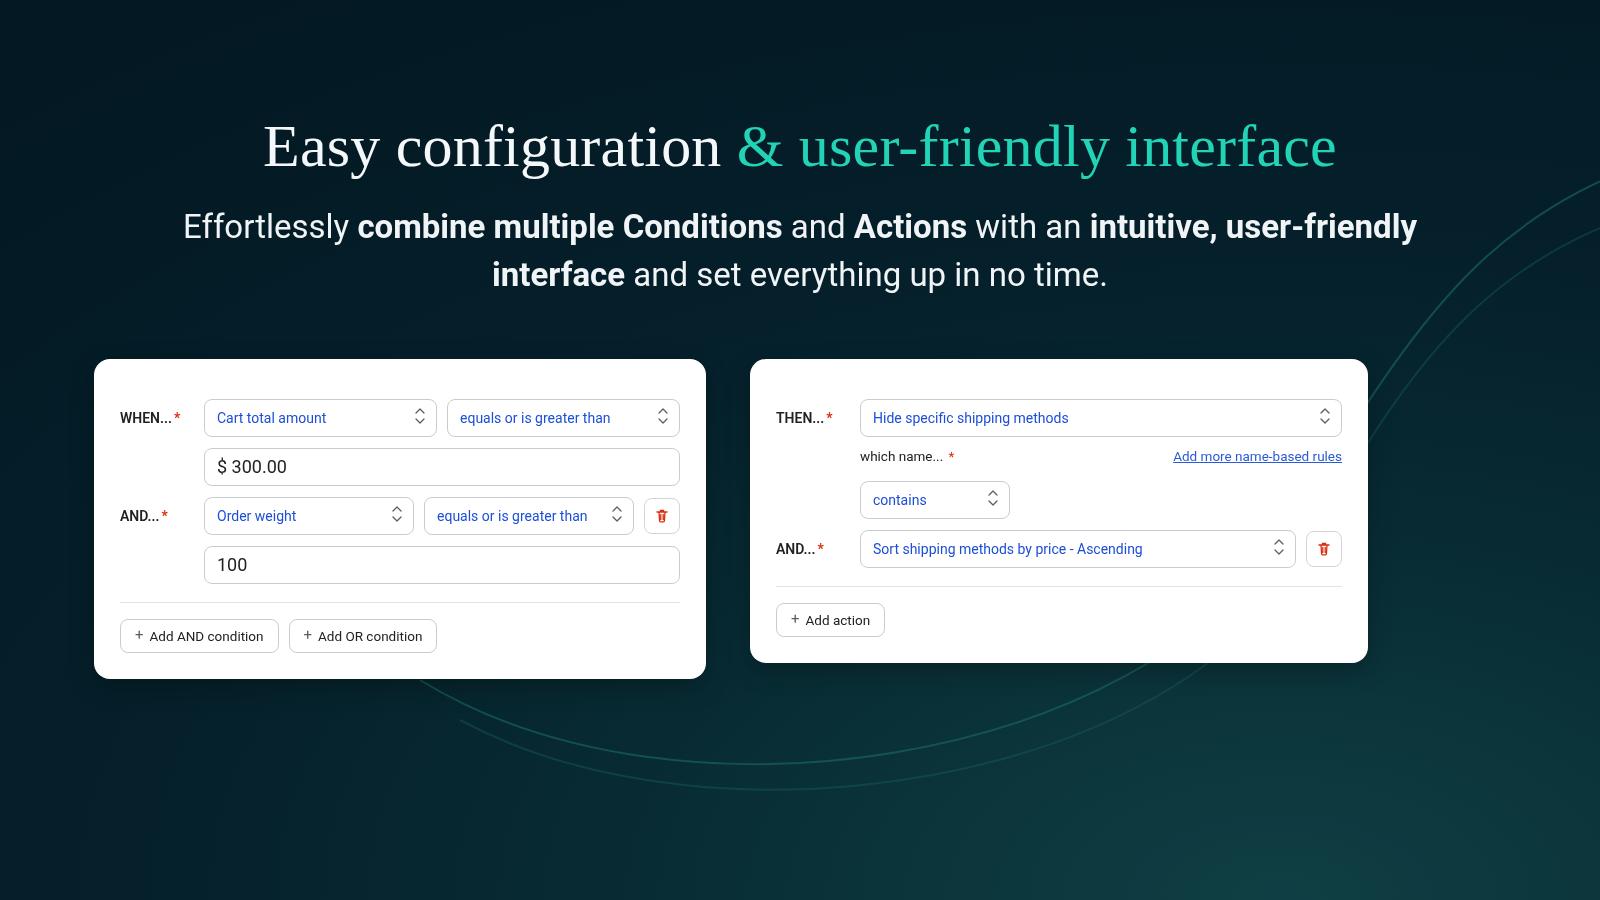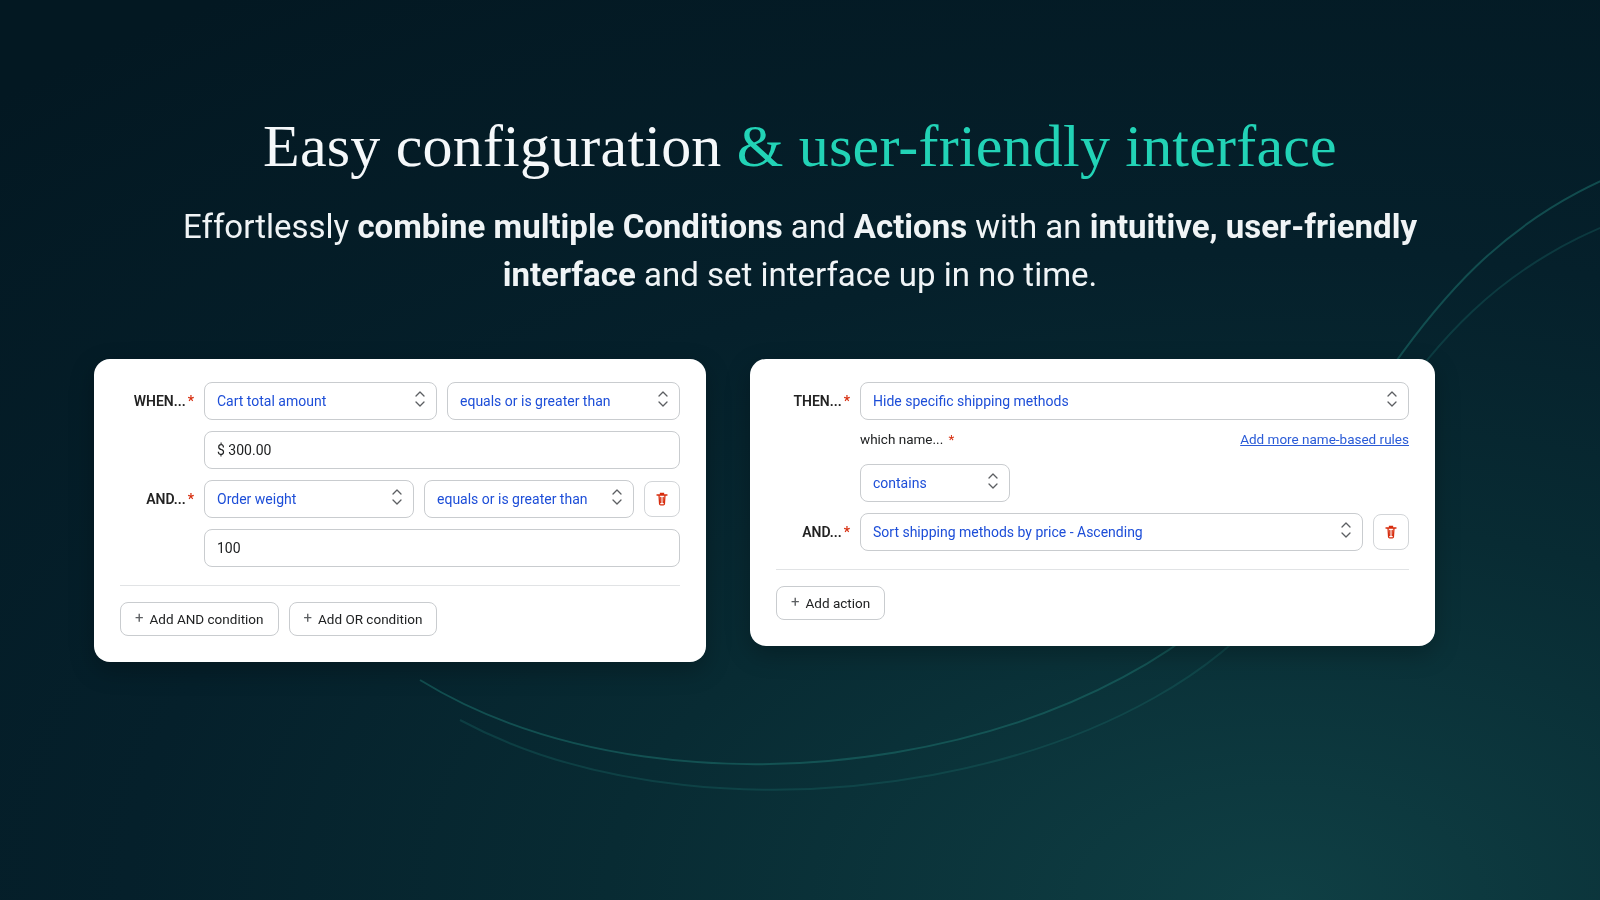--- a/index.html
+++ b/index.html
@@ -47,43 +47,42 @@
     display: flex;
     gap: 44px;
     padding: 60px 94px 0 94px;
     align-items: flex-start;
   }
   .card {
     background: #fff;
     border-radius: 16px;
     box-shadow: 0 8px 24px rgba(0,0,0,0.25);
     color: #1a1a1a;
-    padding: 23px 26px 26px 26px;
-    text-align: right;
+    padding: 40px 26px 26px 26px;
   }
   .card-left { width: 612px; }
-  .card-right { width: 685px; }
+  .card-right { width: 618px; }
 
   .row { display: flex; align-items: center; gap: 10px; margin-bottom: 11px; }
 
   .label-col { width: 74px; flex-shrink: 0; font-size: 14px; font-weight: 600; color: #222; }
   .req { color: #d72c0d; margin-left: 2px; }
 
   .select {
     display: flex; align-items: center; justify-content: space-between;
     height: 38px; padding: 0 10px 0 12px;
     border: 1px solid #c9cccf; border-radius: 8px;
     background: #fff; font-size: 14px; color: #1d4ed8;
     cursor: pointer; flex: 1; min-width: 0;
   }
   .select .caret { flex-shrink: 0; margin-left: 8px; color: #5c5f62; }
   .input {
     height: 38px; padding: 0 12px;
     border: 1px solid #c9cccf; border-radius: 8px;
-    background: #fff; font-size: 14px; color: #202223;
+    background: #fff; font-size: 18px; color: #202223;
     flex: 1; min-width: 0;
     display:flex; align-items:center;
   }
 
   .icon-btn {
     width: 36px; height: 36px; flex-shrink: 0;
     border: 1px solid #d2d5d8; border-radius: 8px;
     background: #fff; display: flex; align-items: center; justify-content: center;
     cursor: pointer;
   }
@@ -113,21 +112,21 @@
     <path d="M 0 560 C 260 720, 720 640, 860 420 C 1000 200, 1060 80, 1300 20" stroke="#1a6a68" stroke-width="2" fill="none" opacity="0.6"></path>
     <path d="M 40 600 C 300 740, 760 660, 880 440 C 1000 220, 1080 120, 1300 70" stroke="#1a6a68" stroke-width="2" fill="none" opacity="0.35"></path>
   </svg>
 </div>
 
 <div class="hero">
   <h1>
     <span>Easy configuration</span><span class="accent"><span> &amp; </span><span>user-friendly interface</span></span>
   </h1>
   <p class="sub">
-    <span>Effortlessly </span><strong>combine multiple Conditions</strong><span> and </span><strong>Actions</strong><span> with an </span><strong>intuitive, user-friendly interface</strong><span> and set interface up in no time.</span>
+    <span>Effortlessly </span><strong>combine multiple Conditions</strong><span> and </span><strong>Actions</strong><span> with an </span><strong>intuitive, user-friendly interface</strong><span> and set everything up in no time.</span>
   </p>
 </div>
 
 <div class="cards">
 
   <div class="card card-left">
 
     <div class="row">
       <div class="label-col">
         <span>WHEN...</span><span class="req">*</span>

